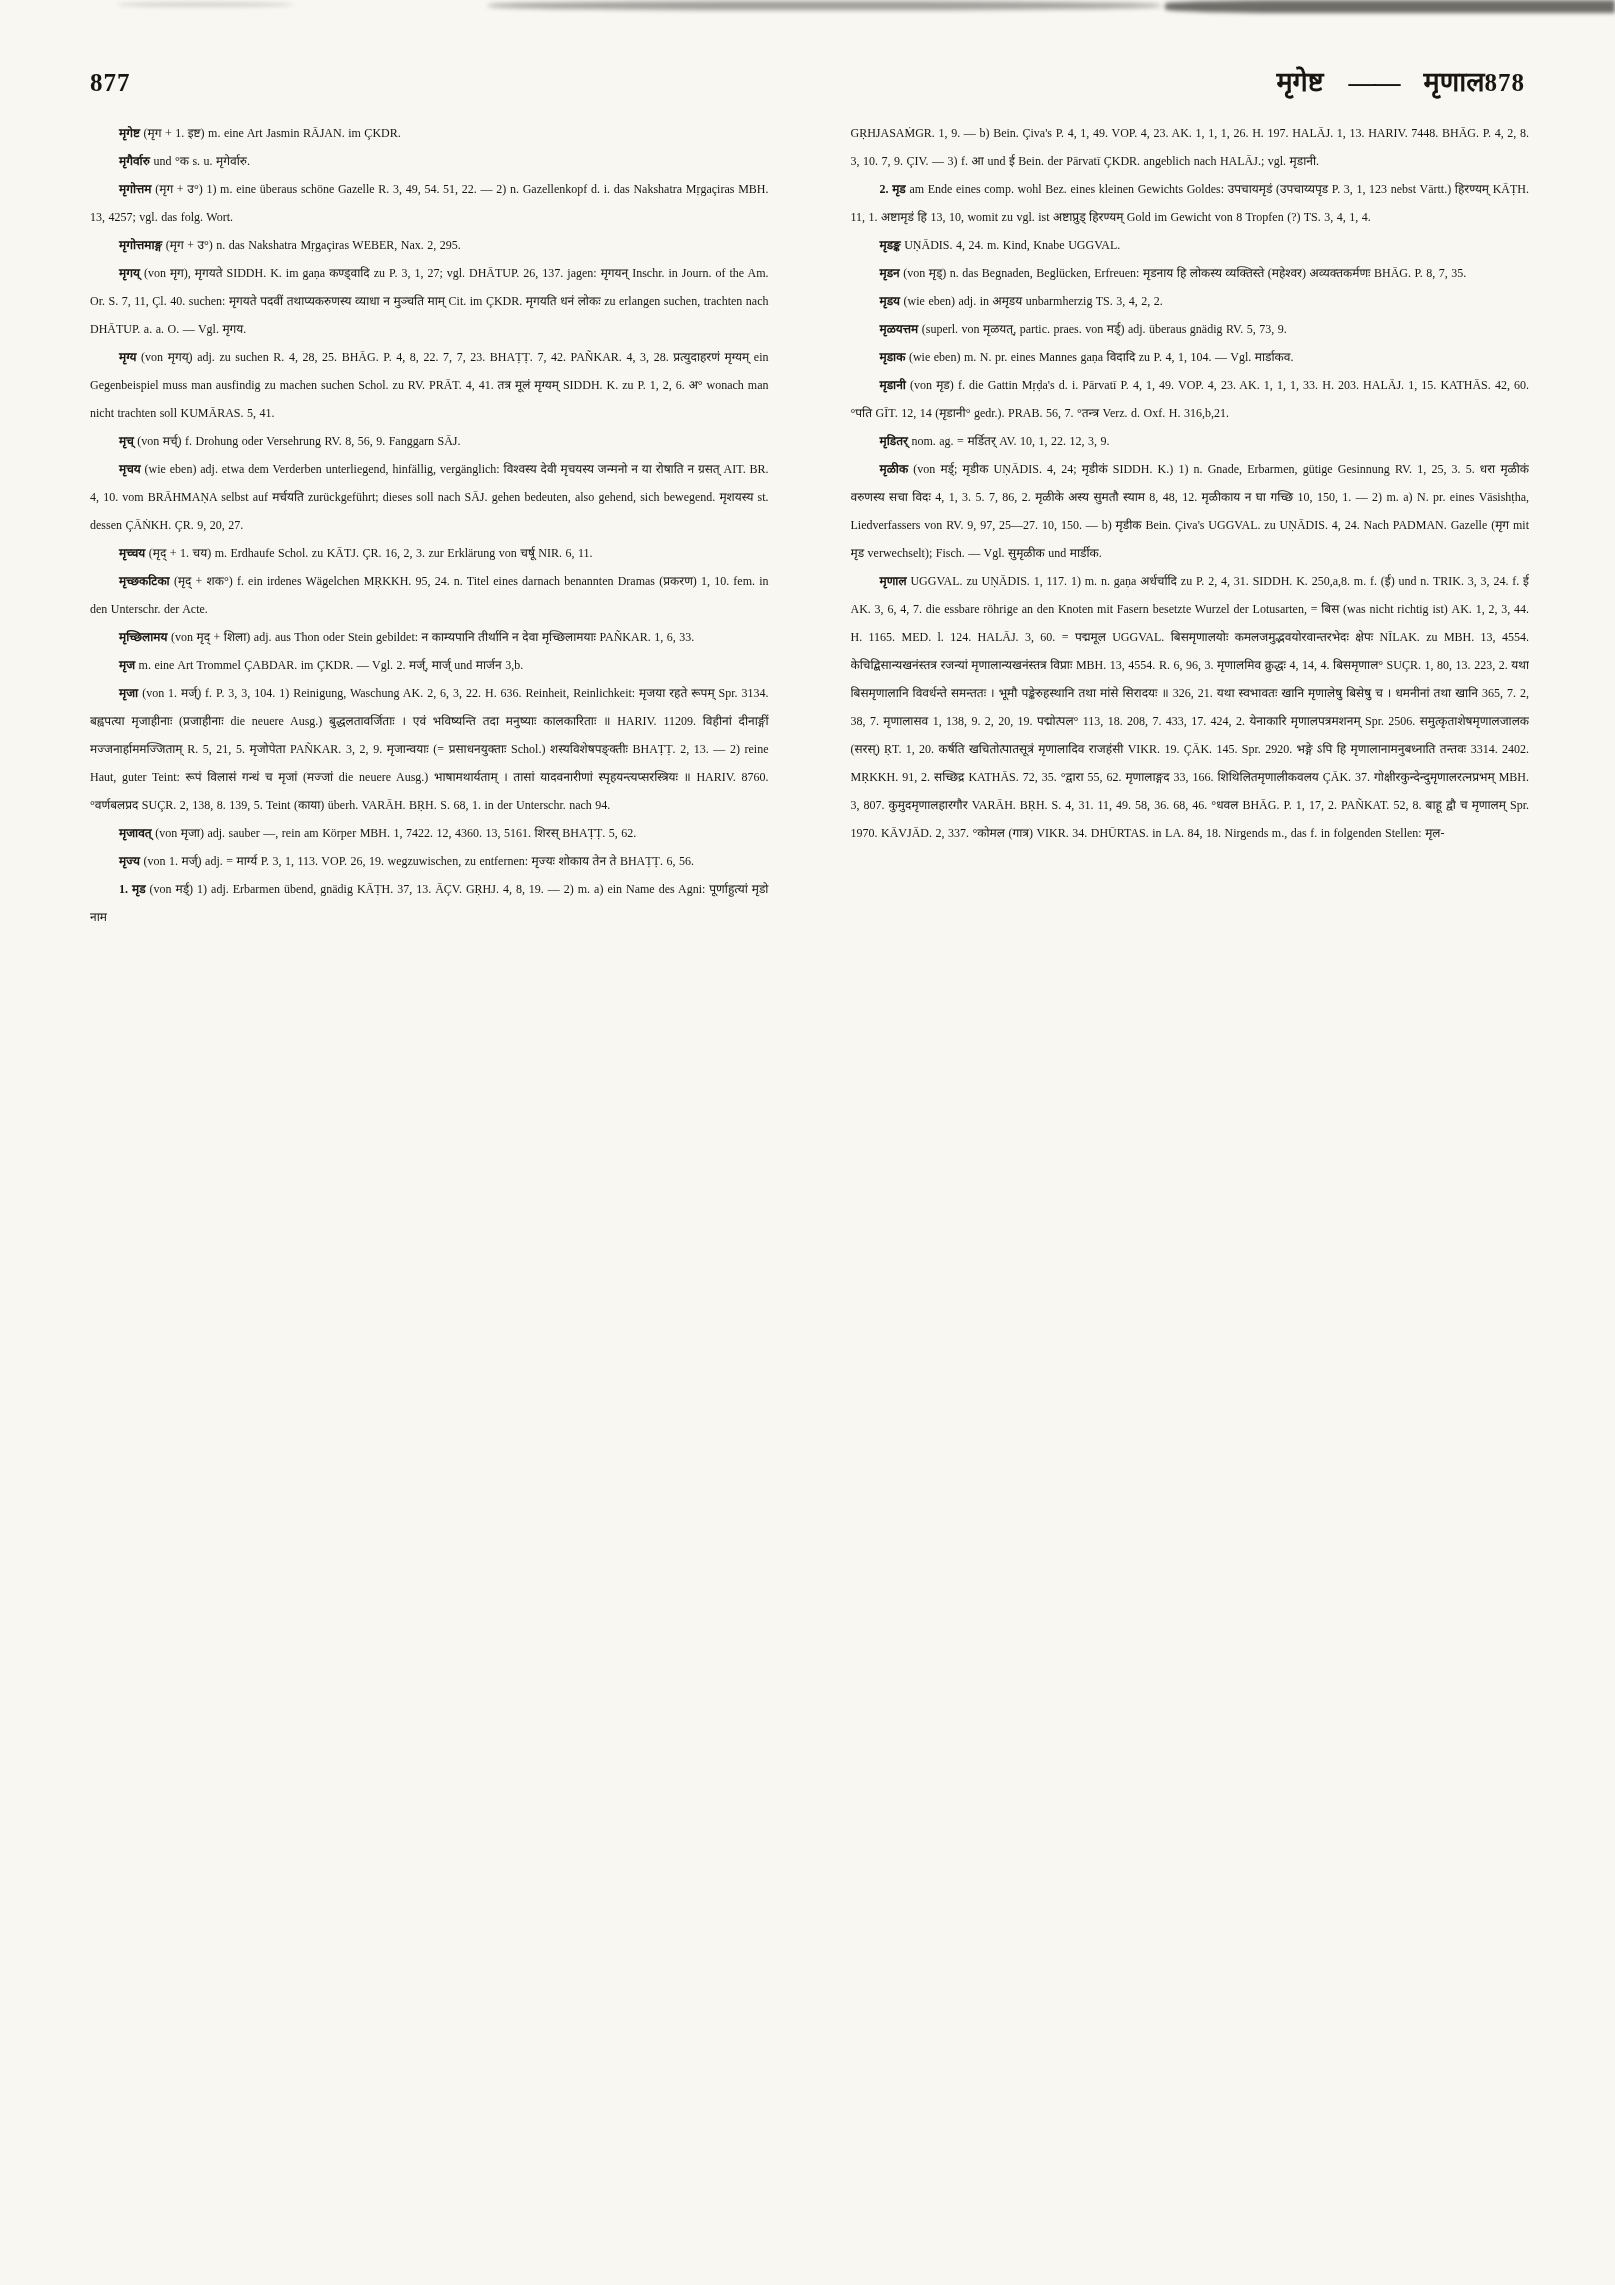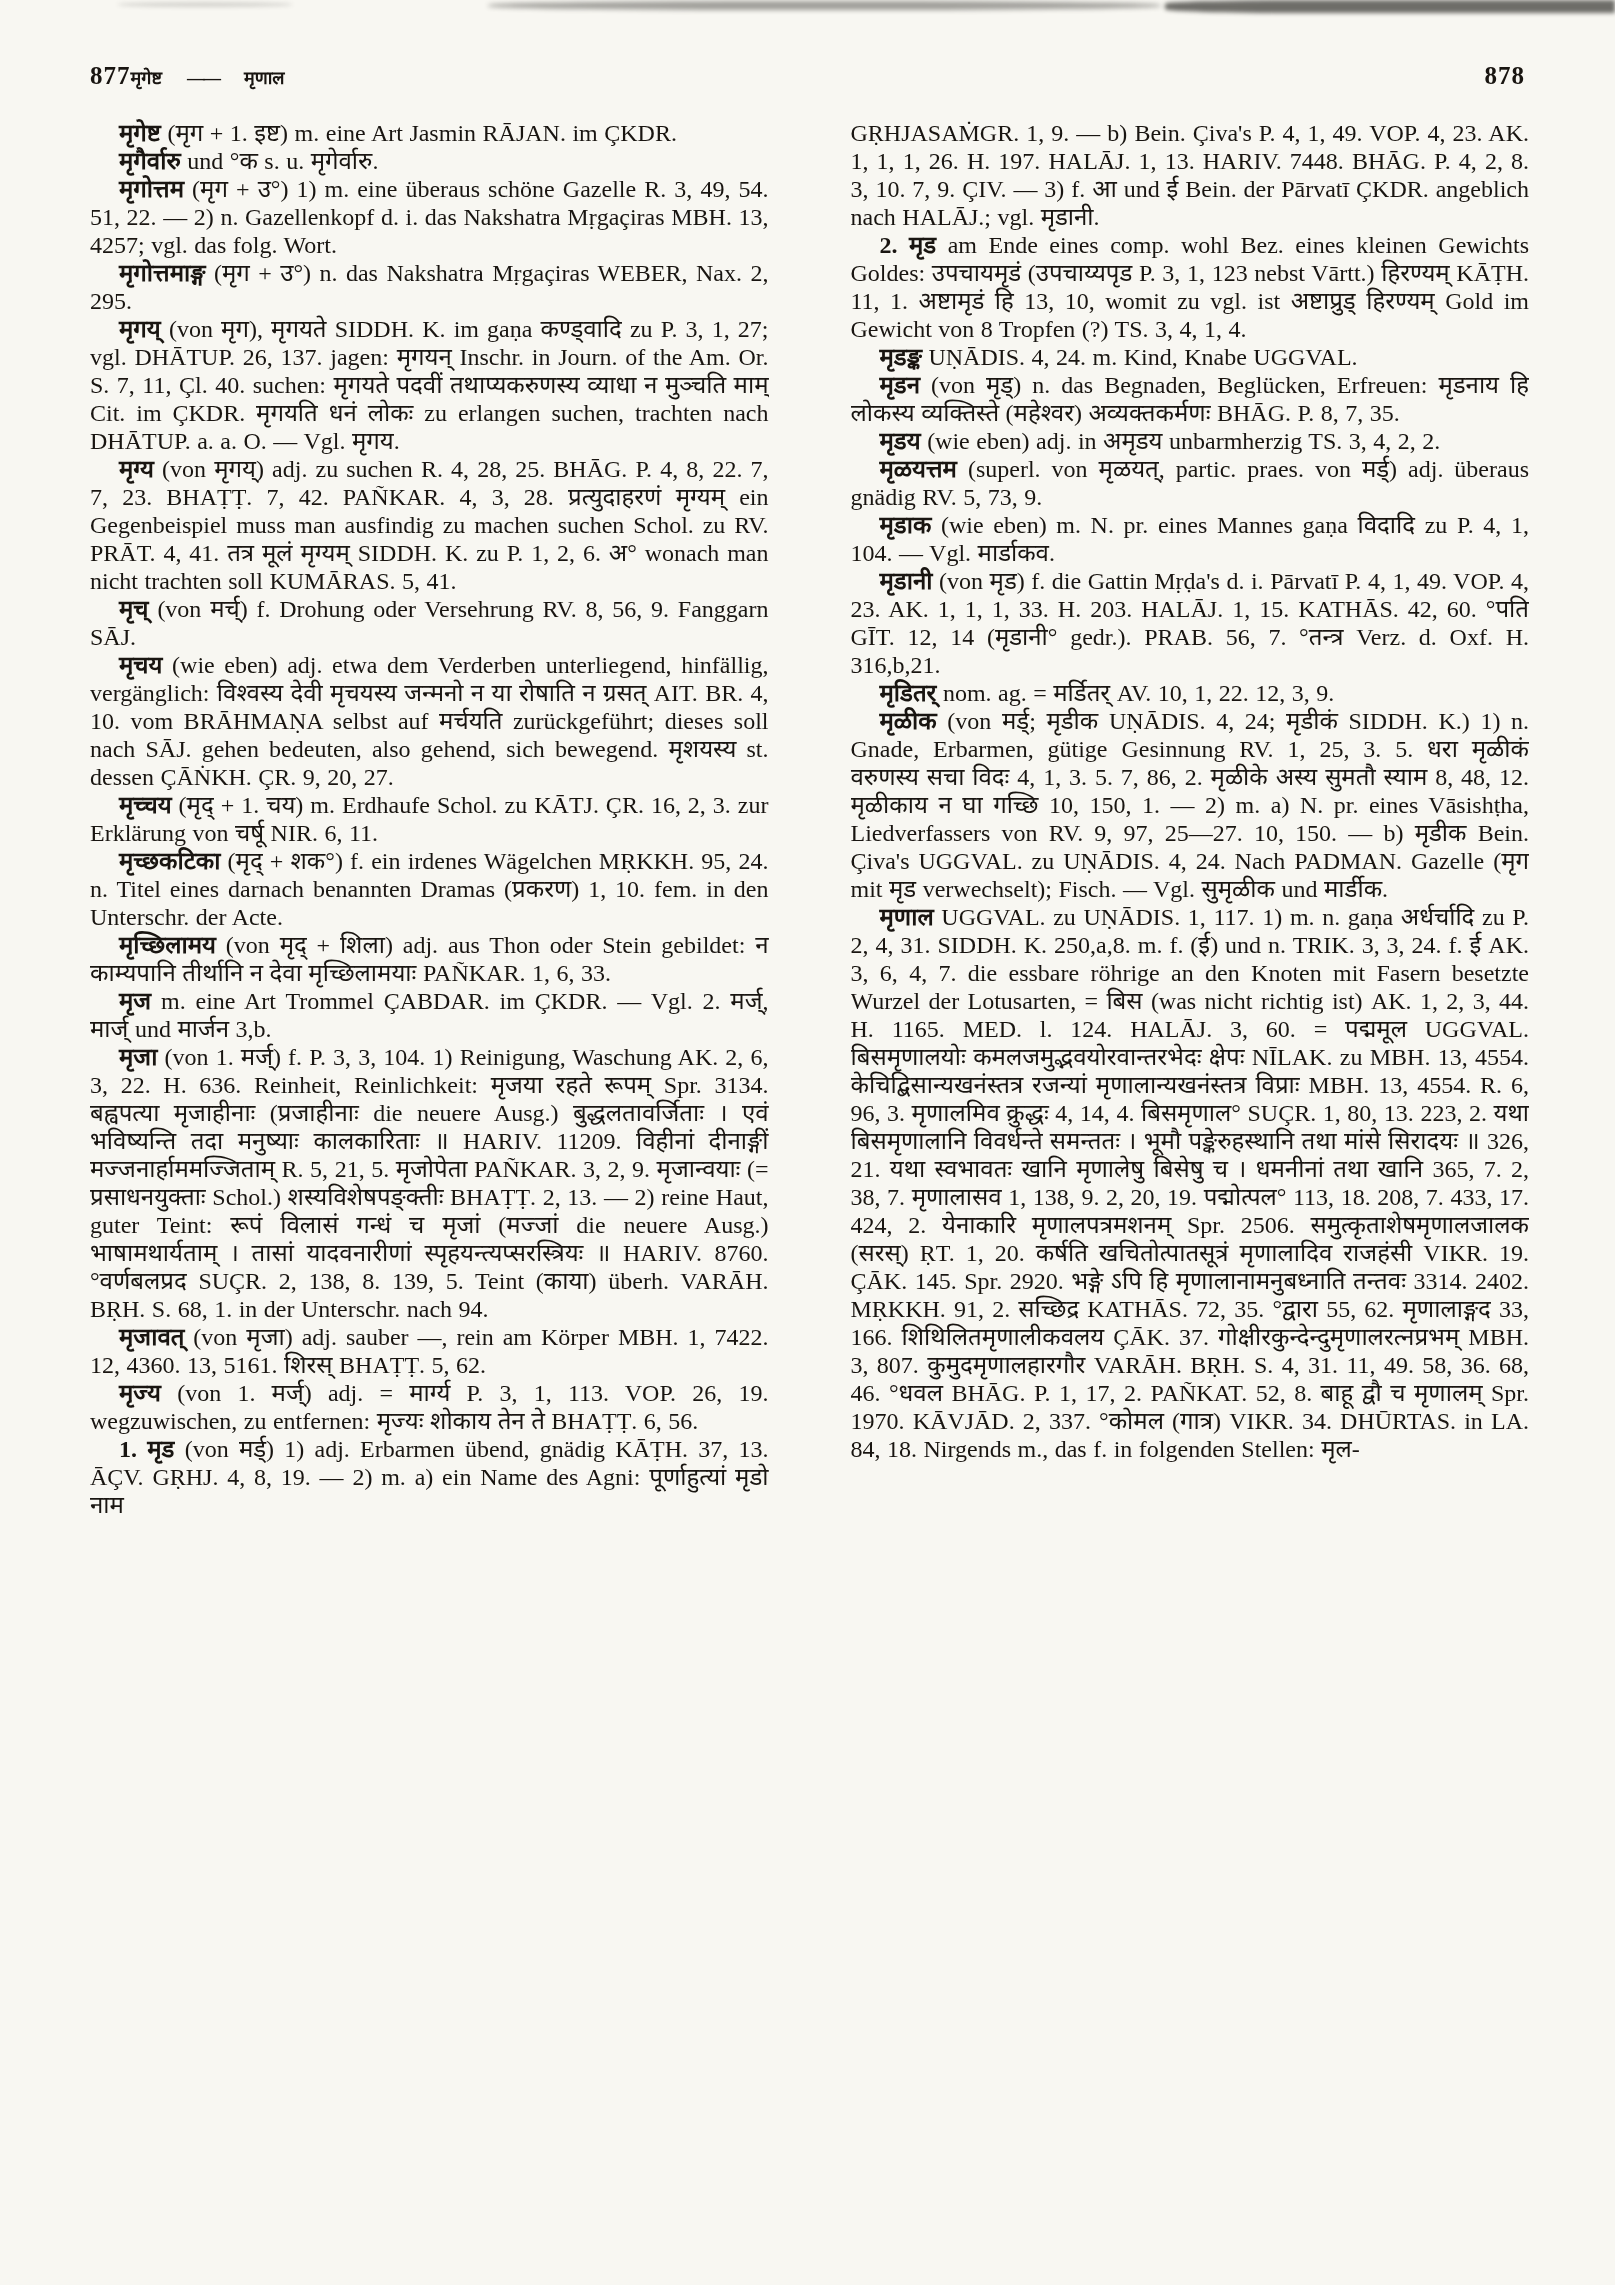--- a/index.html
+++ b/index.html
@@ -22,39 +22,39 @@
   .page-header {
     position: absolute;
     top: 62px; left: 90px; right: 90px;
     display: flex;
     align-items: baseline;
     justify-content: space-between;
   }
   .page-number { font-size: 25px; font-weight: bold; letter-spacing: 1px; }
   .running-head {
     flex: 1;
-    text-align: left;
-    font-size: 18px;
+    text-align: right;
+    font-size: 27px;
     font-weight: bold;
   }
   .running-head .sep { padding: 0 25px; font-weight: bold; letter-spacing: -2px; }
 
   .columns {
     position: absolute;
     top: 119px; left: 90px; right: 86px;
     height: 2029px;
     display: flex;
     gap: 82px;
     overflow: hidden;
   }
   .column { flex: 1; min-width: 0; overflow: hidden; }
 
   .entry {
     margin: 0;
-    font-size: 24px;
+    font-size: 12px;
     line-height: 28px;
     text-align: justify;
     text-indent: 29px;
     word-spacing: 0.5px;
   }
   .entry.continuation { text-indent: 0; }
   .headword { font-weight: bold; }
 </style>
 </head>
 <body>

